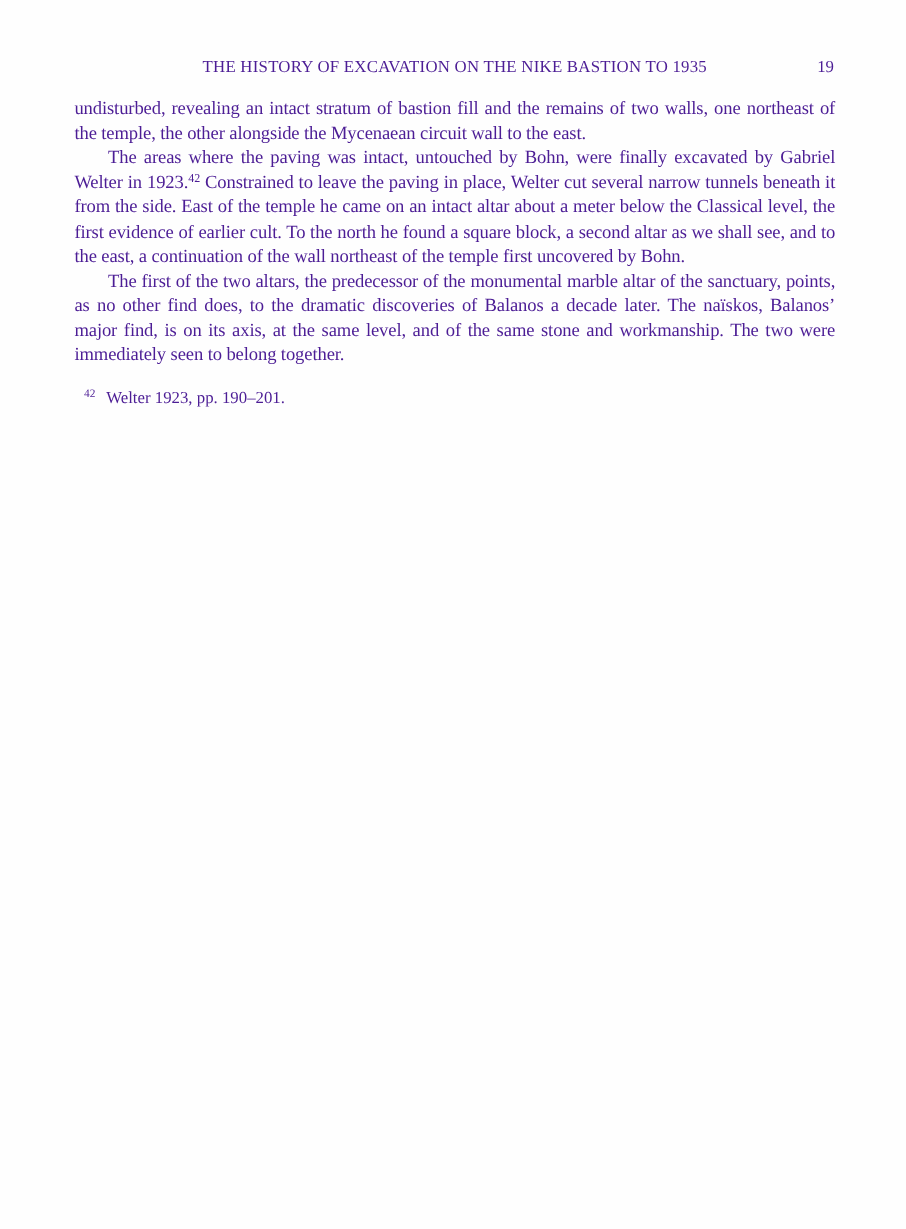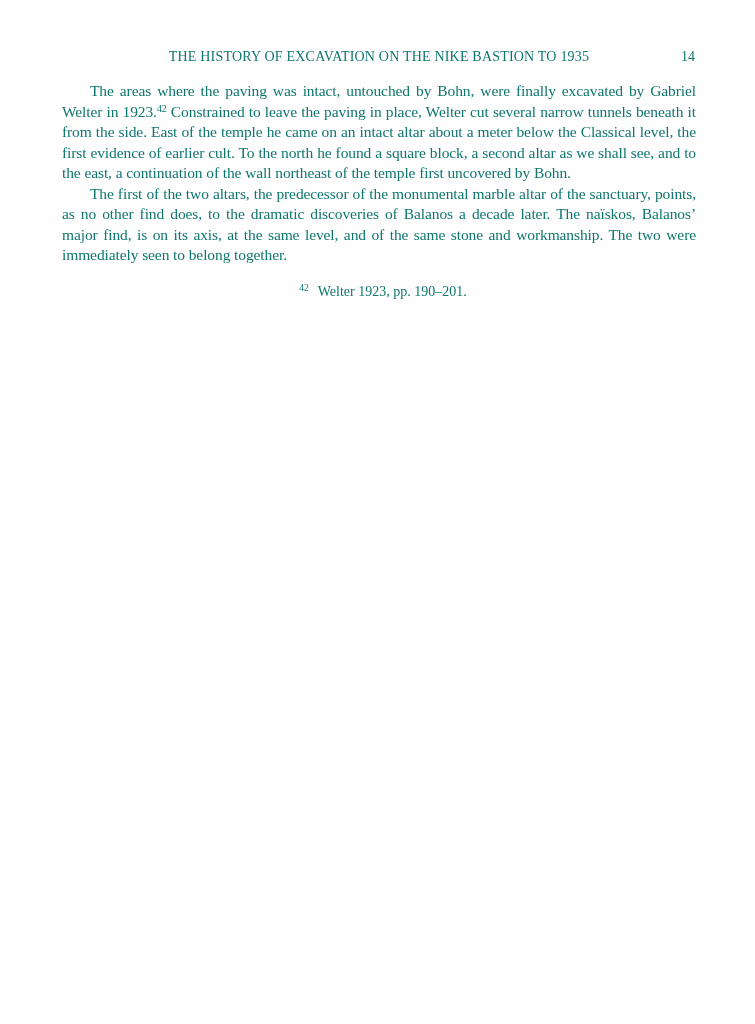--- a/index.html
+++ b/index.html
@@ -6,21 +6,21 @@
     margin: 0;
     padding: 0;
     background: #ffffff;
   }
   .page {
     position: relative;
     width: 755px;
     height: 1024px;
     background: #fefefe;
     font-family: "Liberation Serif", "DejaVu Serif", serif;
-    color: #0f766e;
+    color: #4c1d95;
     overflow: hidden;
   }
   .column {
     position: absolute;
     left: 62px;
     top: 49px;
     width: 634px;
   }
   .running-head {
     position: relative;
@@ -53,39 +53,41 @@
     vertical-align: baseline;
     position: relative;
     top: -0.45em;
     margin-top: 48px;
   }
   .footnote {
     margin-top: 17px;
     font-size: 14px;
     line-height: 18px;
     padding-left: 8px;
-    text-align: center;
   }
   .footnote sup.note-ref {
     font-size: 9.5px;
     margin-right: 9px;
   }
 </style>
 </head>
 <body>
 
 <div class="page">
   <div class="column">
 
     <div class="running-head">
       <span>THE HISTORY OF EXCAVATION ON THE NIKE BASTION TO 1935</span>
-      <span class="page-number">14</span>
+      <span class="page-number">19</span>
     </div>
 
     <div class="body-text">
+      <p>
+        <span>undisturbed, revealing an intact stratum of bastion fill and the remains of two walls, one northeast of the temple, the other alongside the Mycenaean circuit wall to the east.</span>
+      </p>
 
       <p class="indented">
         <span>The areas where the paving was intact, untouched by Bohn, were finally excavated by Gabriel Welter in 1923.</span><sup class="note-ref">42</sup>
         <span>Constrained to leave the paving in place, Welter cut several narrow tunnels beneath it from the side. East of the temple he came on an intact altar about a meter below the Classical level, the first evidence of earlier cult. To the north he found a square block, a second altar as we shall see, and to the east, a continuation of the wall northeast of the temple first uncovered by Bohn.</span>
       </p>
 
       <p class="indented">
         <span>The first of the two altars, the predecessor of the monumental marble altar of the sanctuary, points, as no other find does, to the dramatic discoveries of Balanos a decade later. The naïskos, Balanos’ major find, is on its axis, at the same level, and of the same stone and workmanship. The two were immediately seen to belong together.</span>
       </p>
     </div>

